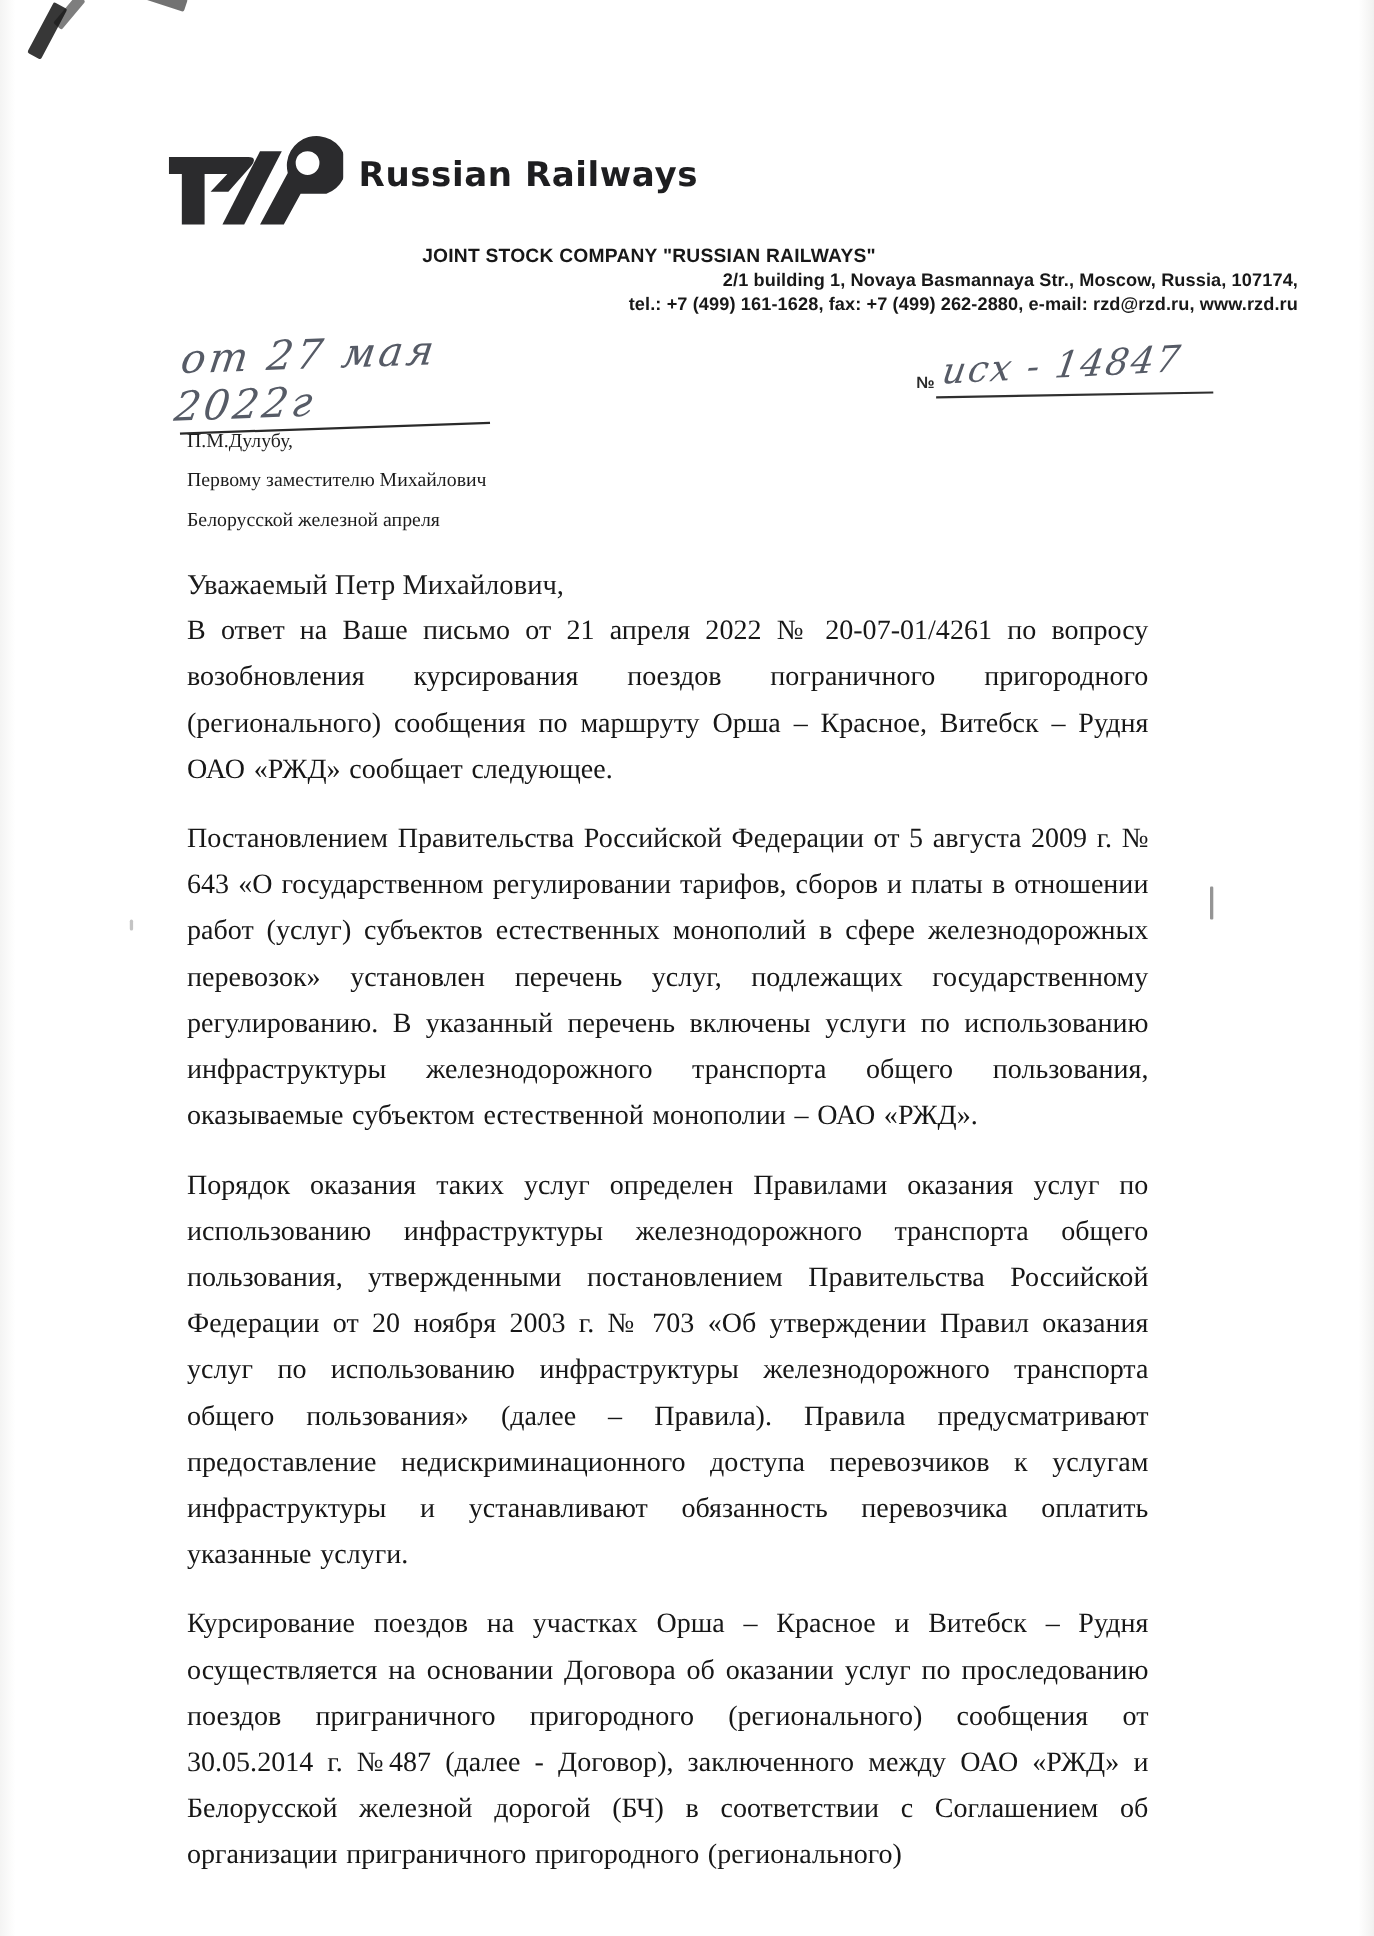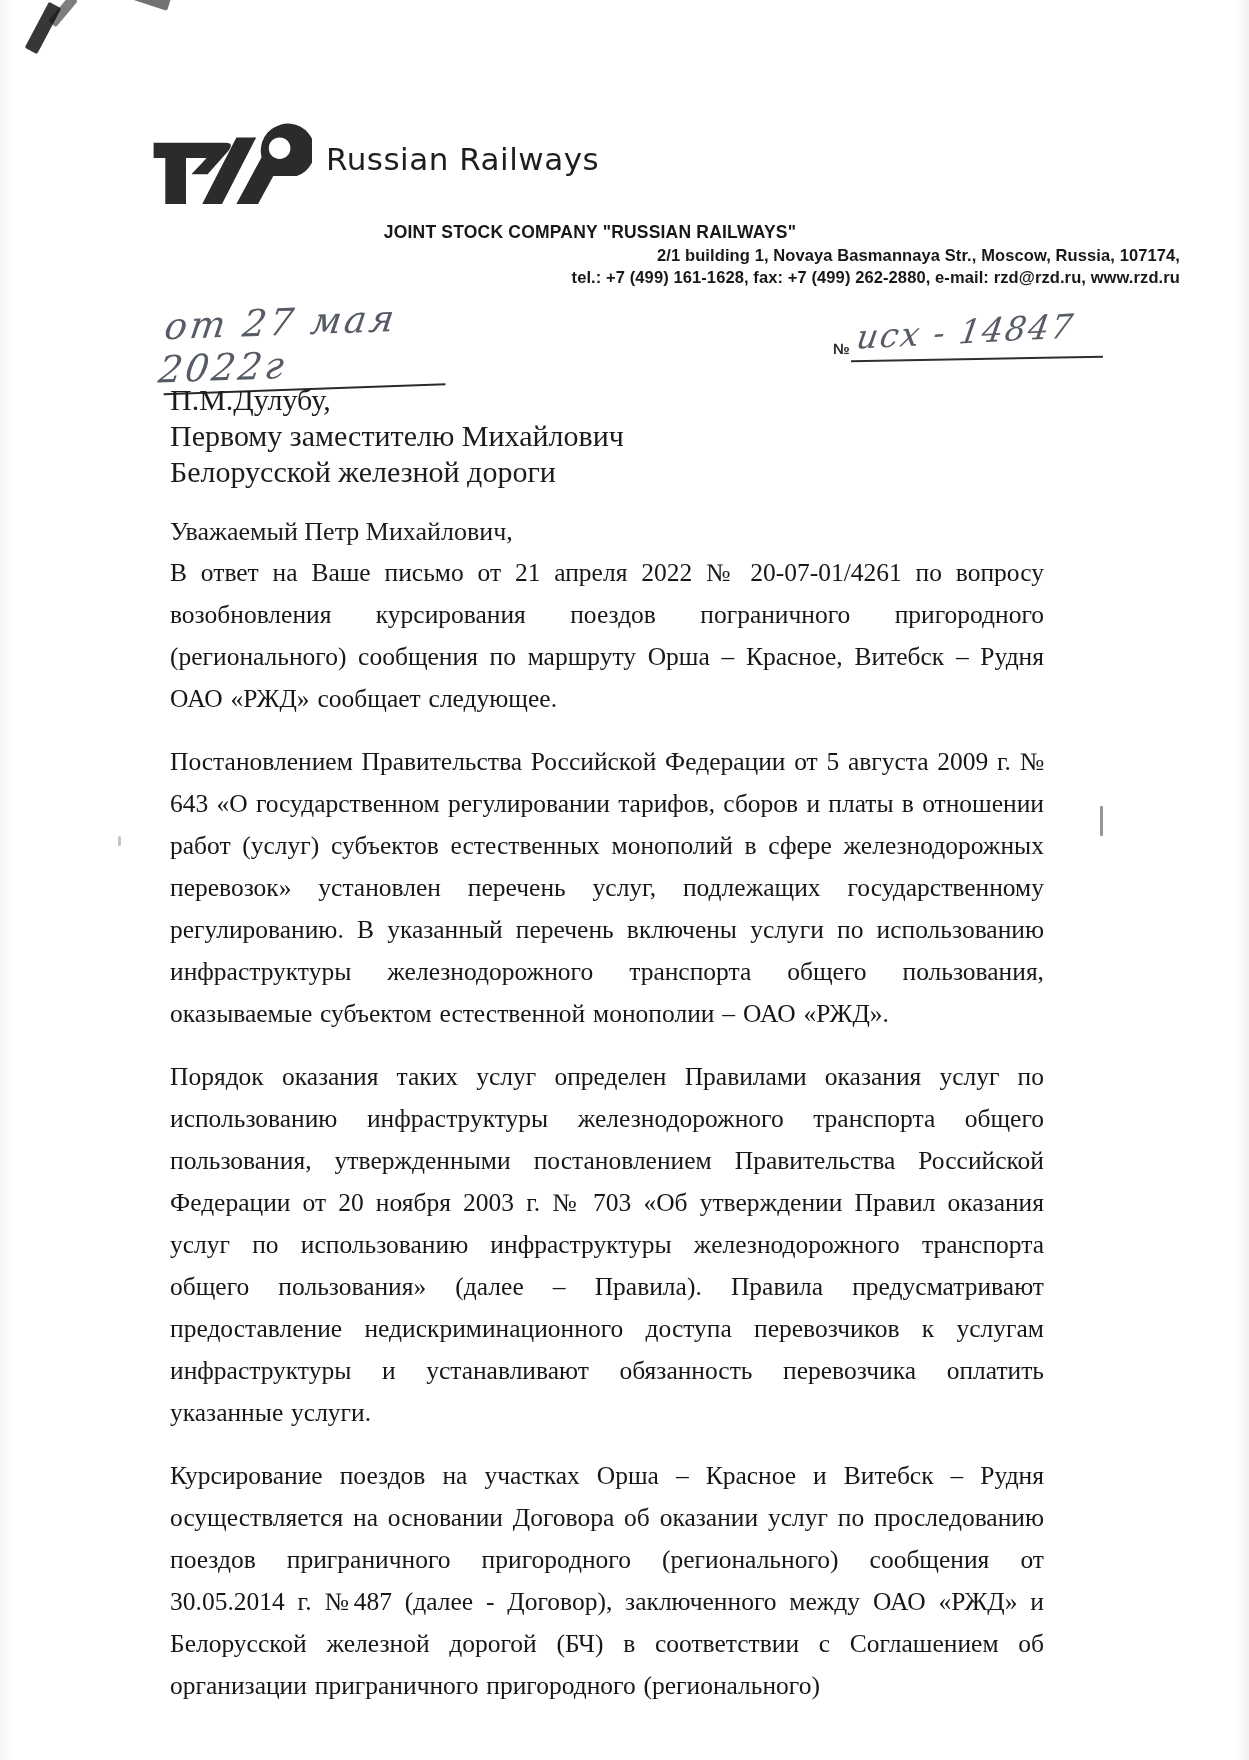--- a/index.html
+++ b/index.html
@@ -18,21 +18,21 @@
   .artifact.a2{left:58px;top:-6px;width:10px;height:34px;transform:rotate(40deg);opacity:.55;}
   .artifact.a3{left:124px;top:-8px;width:46px;height:12px;transform:rotate(18deg);opacity:.6;}
   .artifact.a4{left:1100px;top:806px;width:3px;height:30px;opacity:.45;border-radius:1px;}
   .artifact.a5{left:118px;top:836px;width:3px;height:10px;opacity:.25;}
 
   
   .letterhead{position:absolute;left:150px;top:112px;display:flex;align-items:center;}
   .logo-mark{width:162px;height:94px;}
   .logo-word{
     font-family:"DejaVu Sans","Liberation Sans",sans-serif;
-    font-weight:400;font-size:31px;letter-spacing:.5px;color:#1e1e20;
+    font-weight:700;font-size:31px;letter-spacing:.5px;color:#1e1e20;
     margin-left:14px;
   }
   .org-block{
     position:absolute;left:0;top:222px;width:1180px;text-align:center;
     font-family:"Liberation Sans","DejaVu Sans",sans-serif;color:#181818;
   }
   .org-line1{font-size:17.5px;font-weight:700;letter-spacing:.2px;}
   .org-line2,.org-line3{font-size:16.5px;font-weight:600;margin-top:3px;letter-spacing:.1px;text-align:right;}
 
   
@@ -51,21 +51,21 @@
     font-family:"Liberation Sans",sans-serif;font-weight:700;font-size:15px;color:#2a2a2a;
     position:absolute;left:0;top:22px;
   }
   .ref-num .hand{
     font-size:33px;letter-spacing:2px;position:absolute;left:24px;top:-6px;
     transform:rotate(-3deg) skewX(-12deg);white-space:nowrap;
   }
   .ref-num .rule{position:absolute;left:18px;top:40px;width:252px;border-bottom:2px solid #2f2f2f;transform:rotate(-1deg);}
 
   
-  .addressee{position:absolute;left:170px;top:382px;font-size:30px;line-height:36px;}
+  .addressee{position:absolute;left:170px;top:382px;font-size:18px;line-height:36px;}
   .salutation{position:absolute;left:170px;top:517px;font-size:26px;}
   .body-text{position:absolute;left:170px;top:552px;width:874px;}
   .body-text p{
     margin:0 0 21px 0;
     font-size:25.5px;line-height:42px;
     text-align:justify;text-align-last:left;
     word-spacing:1.5px;color:#171717;
   }
 </style>
 </head>
@@ -107,21 +107,21 @@
 
   <div class="ref-num">
     <span class="no-label">№</span>
     <span class="hand">исх - 14847</span>
     <div class="rule"></div>
   </div>
 
   <div class="addressee">
     <div>П.М.Дулубу,</div>
     <div>Первому заместителю Михайлович</div>
-    <div>Белорусской железной дороги</div>
+    <div>Белорусской железной апреля</div>
   </div>
 
   <div class="salutation">Уважаемый Петр Михайлович,</div>
 
   <div class="body-text">
     <p>В ответ на Ваше письмо от 21 апреля 2022 № 20-07-01/4261 по вопросу возобновления курсирования поездов пограничного пригородного (регионального) сообщения по маршруту Орша – Красное, Витебск – Рудня ОАО «РЖД» сообщает следующее.</p>
     <p>Постановлением Правительства Российской Федерации от 5 августа 2009 г. № 643 «О государственном регулировании тарифов, сборов и платы в отношении работ (услуг) субъектов естественных монополий в сфере железнодорожных перевозок» установлен перечень услуг, подлежащих государственному регулированию. В указанный перечень включены услуги по использованию инфраструктуры железнодорожного транспорта общего пользования, оказываемые субъектом естественной монополии – ОАО «РЖД».</p>
     <p>Порядок оказания таких услуг определен Правилами оказания услуг по использованию инфраструктуры железнодорожного транспорта общего пользования, утвержденными постановлением Правительства Российской Федерации от 20 ноября 2003 г. № 703 «Об утверждении Правил оказания услуг по использованию инфраструктуры железнодорожного транспорта общего пользования» (далее – Правила). Правила предусматривают предоставление недискриминационного доступа перевозчиков к услугам инфраструктуры и устанавливают обязанность перевозчика оплатить указанные услуги.</p>
     <p>Курсирование поездов на участках Орша – Красное и Витебск – Рудня осуществляется на основании Договора об оказании услуг по проследованию поездов приграничного пригородного (регионального) сообщения от 30.05.2014 г. №487 (далее - Договор), заключенного между ОАО «РЖД» и Белорусской железной дорогой (БЧ) в соответствии с Соглашением об организации приграничного пригородного (регионального)</p>
   </div>

